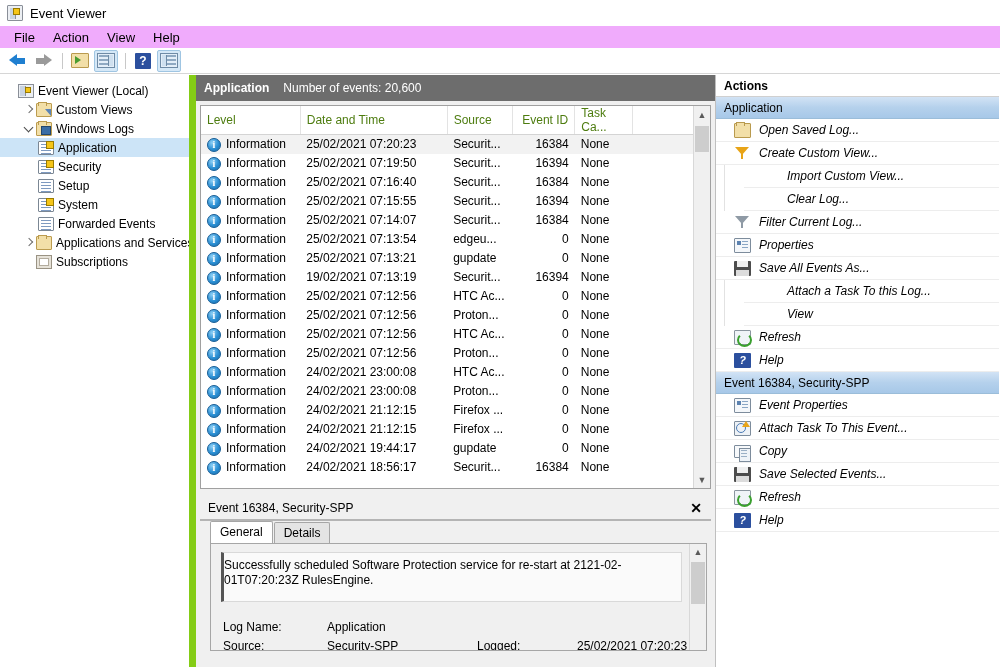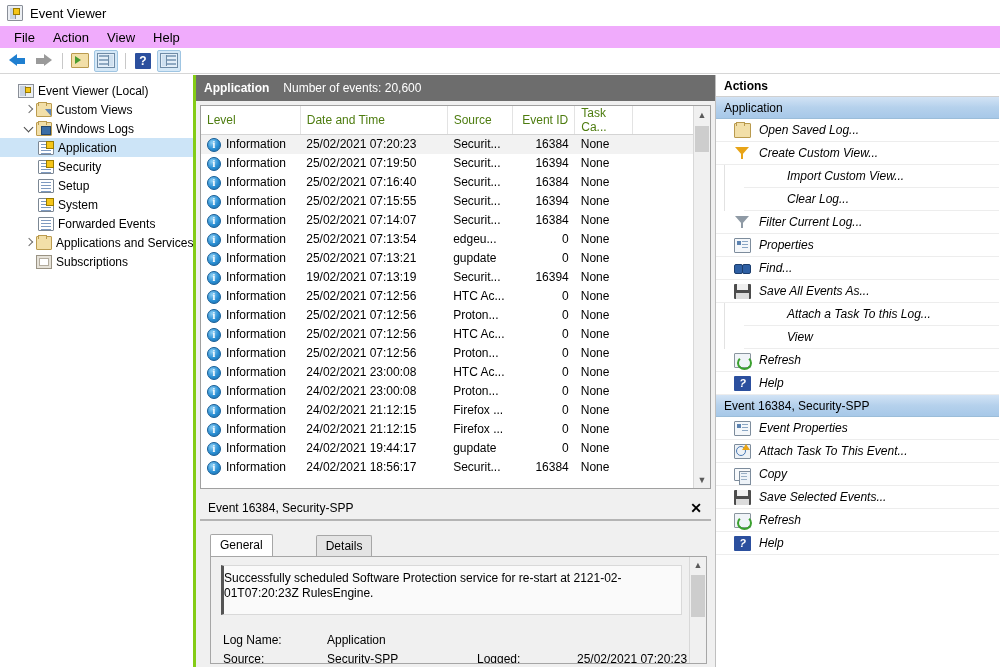--- a/index.html
+++ b/index.html
@@ -106,21 +106,21 @@
 
   
   .panes {
     position: absolute; top: 75px; left: 0;
     width: 1000px; height: 592px; display: flex;
   }
 
   
   .tree-pane {
     width: 196px; background: #ffffff; padding-top: 6px;
-    overflow: hidden; border-right: 3px solid #84cc16;
+    overflow: hidden; border-right: 7px solid #84cc16;
   }
   .tnode {
     display: flex; align-items: center; height: 19px;
     padding-left: 4px; white-space: nowrap; font-size: 12px;
   }
   .tnode .expander {
     width: 14px; height: 14px; flex: 0 0 14px; position: relative;
   }
   .expander.closed::before {
     content: ""; position: absolute; left: 4px; top: 3px;
@@ -251,21 +251,21 @@
   }
   .detail-title {
     height: 24px; display: flex; align-items: center;
     border-bottom: 2px solid #b4b4b4; padding: 0 6px 0 8px; font-size: 12px;
   }
   .detail-title .dt-text { flex: 1; }
   .detail-close {
     width: 18px; height: 18px; display: flex; align-items: center;
     justify-content: center; font-size: 14px; font-weight: bold; color: #000;
   }
-  .tabs { display: flex; align-items: flex-end; height: 22px; padding-left: 10px; margin-top: 13px; gap: 42px; }
+  .tabs { display: flex; align-items: flex-end; height: 22px; padding-left: 10px; margin-top: 0; }
   .tab {
     padding: 3px 9px 3px 9px; font-size: 12px; border: 1px solid #a6a6a6;
     border-bottom: none; background: #e4e4e4; margin-right: 1px;
     border-radius: 2px 2px 0 0;
   }
   .tab.active { background: #ffffff; position: relative; z-index: 2; padding-bottom: 4px; }
   .tab-body {
     margin: 0 4px 0 10px; background: #f0f0f0; border: 1px solid #a6a6a6;
     height: 108px; position: relative; overflow: hidden;
   }
@@ -812,24 +812,20 @@
           </div>
           <div class="act-item">
             <span class="act-ico ai-funnel gray"></span>
             <span class="act-label">Filter Current Log...</span>
           </div>
           <div class="act-item">
             <span class="act-ico ai-props"></span>
             <span class="act-label">Properties</span>
           </div>
           <div class="act-item">
-            <span class="act-ico ai-find"></span>
-            <span class="act-label">Find...</span>
-          </div>
-          <div class="act-item">
             <span class="act-ico ai-save"></span>
             <span class="act-label">Save All Events As...</span>
           </div>
           <div class="act-item noicon">
             <span class="act-label">Attach a Task To this Log...</span>
           </div>
           <div class="act-item noicon">
             <span class="act-label">View</span>
           </div>
           <div class="act-item">

